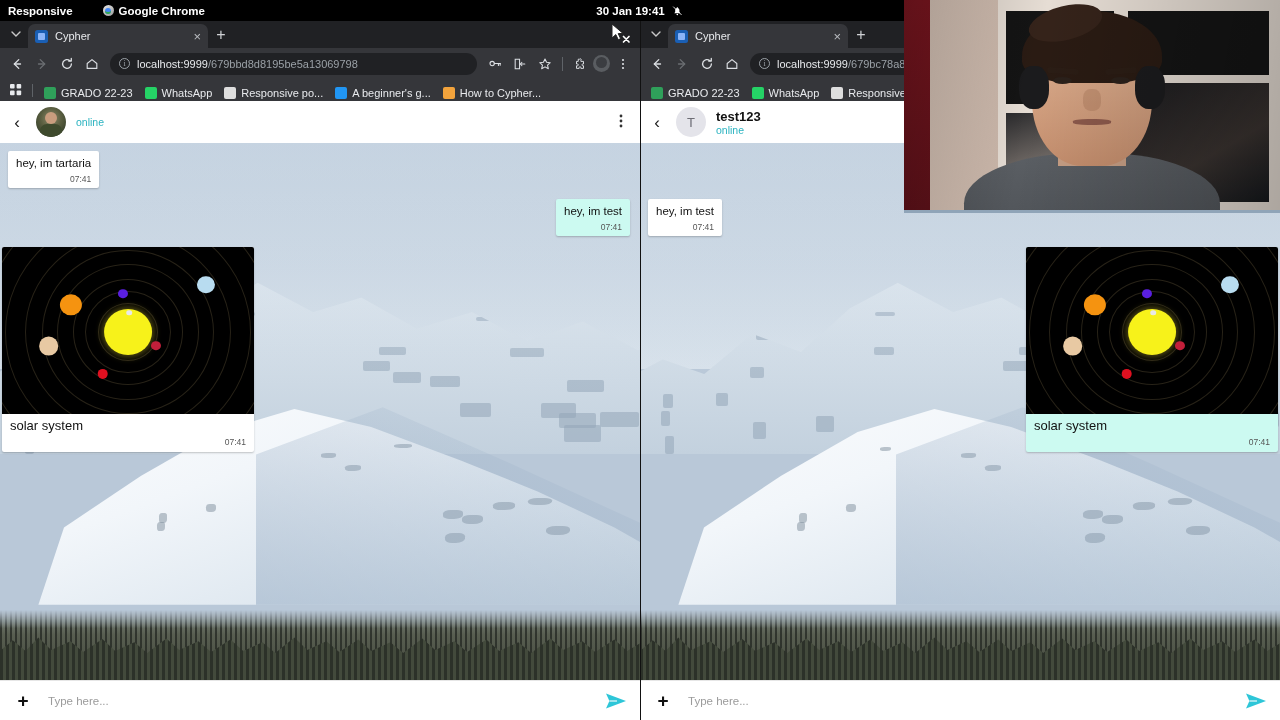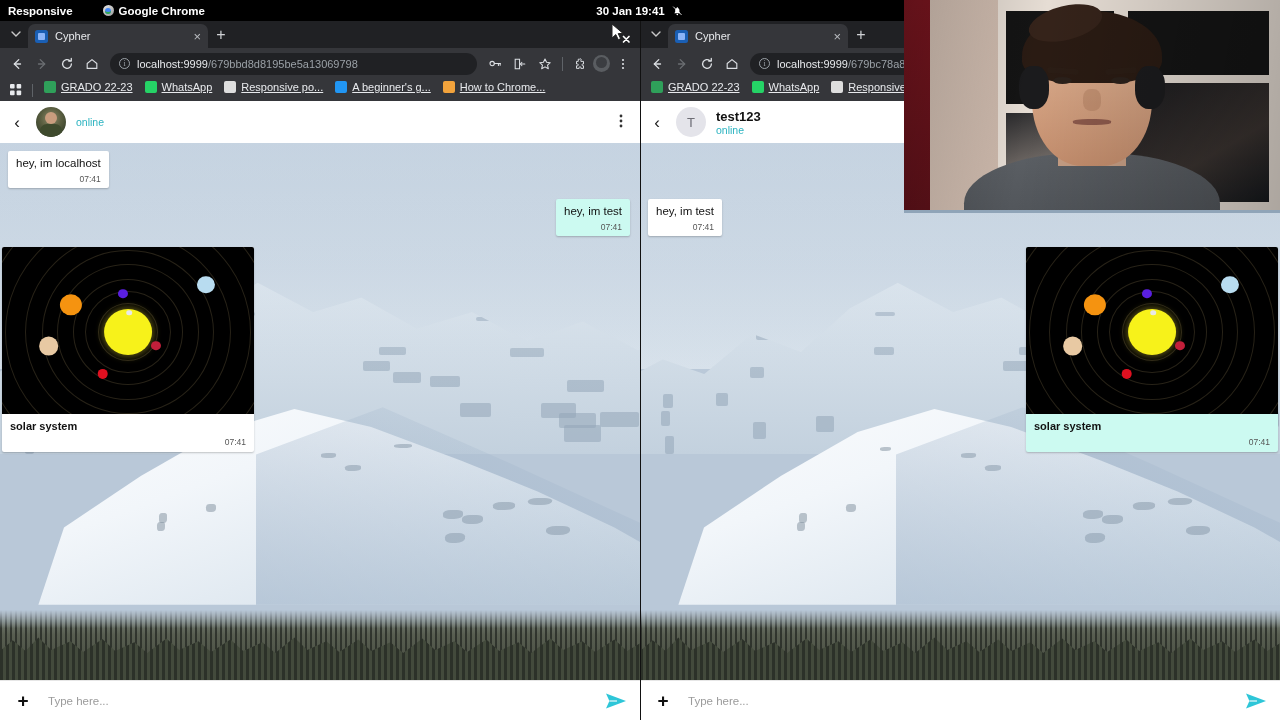--- a/index.html
+++ b/index.html
@@ -86,22 +86,22 @@
   .omni-url b { color:#e8eaed; font-weight: normal; }
   .tb-right { display:flex; align-items:center; gap:1px; flex:0 0 auto;}
   .tb-sep { width:1px;height:14px;background:#5f6368;margin:0 4px; }
   .tb-avatar { width:17px;height:17px;border-radius:50%;background:#5a5d61; overflow:hidden; position:relative;flex:0 0 auto;}
   .tb-avatar::after{content:"";position:absolute;left:3px;top:2px;width:11px;height:11px;border-radius:50%;background:#3b3d41;}
 
   .bookmarks { height: 22px; display:flex; align-items:center; gap:0px; padding: 0 5px; background:#35363a; }
   .bm-apps { width:22px;height:18px;display:flex;align-items:center;justify-content:center;flex:0 0 auto;}
   .bm-divider{width:1px;height:13px;background:#5f6368;margin:0 5px;flex:0 0 auto;}
   .bm {
-    display:flex;align-items:flex-start;gap:5px; padding:0 6px; height:18px;
-    color:#e8eaed; font-size:11px; white-space:nowrap; flex:0 0 auto;text-decoration:underline;
+    display:flex;align-items:flex-end;gap:5px; padding:0 6px; height:18px;
+    color:#e8eaed; font-size:11px; white-space:nowrap; flex:0 0 auto;
   }
   .bm-ico { width:12px;height:12px;border-radius:2px;flex:0 0 auto;display:block;}
 
   
   .chatapp { position:absolute; left:0; right:0; top:80px; bottom:0; overflow:hidden; background:#c8d4e2; }
   .chat-header {
     height: 42px; background:#fff; display:flex; align-items:center;
     padding: 0 10px 0 8px; gap: 10px; position:relative; z-index:5;
   }
   .ch-back { font-size: 17px; color:#1b1b1b; width:18px;text-align:center;flex:0 0 auto;line-height:1;}
@@ -164,21 +164,21 @@
   .bubble {
     position:absolute; background:#fff; border-radius:2px;
     box-shadow:0 1px 2px rgba(0,0,0,.22);
     padding:5px 8px 2px; font-size:11.5px; color:#111; line-height:14px;
     min-width:64px;
   }
   .bubble.sent { background:#ccfaf1; }
   .bubble .time { font-size:8.5px; color:#555; text-align:right; margin-top:2px; }
   .bubble.media { padding:0; overflow:hidden; background:#fff; }
   .bubble.media.sent { background:#ccfaf1; }
-  .bubble.media .cap { font-size:11px; padding:5px 8px 0; color:#111;font-weight:bold;}
+  .bubble.media .cap { font-size:13px; padding:5px 8px 0; color:#111;}
   .bubble.media .time { padding:0 8px 3px; }
 
   
   .solar { position:relative; background:#000; overflow:hidden; }
   .solar .orbit { position:absolute; border-radius:50%; border:1px solid rgba(150,130,90,.26); }
   .solar .body { position:absolute; border-radius:50%; transform:translate(-50%,-50%); }
   .solar .sun { box-shadow:0 0 7px 2px rgba(255,235,60,.35); }
 
   
   .composer {
@@ -361,21 +361,21 @@
         <span class="bm">
           <span class="bm-ico" style="background: rgb(222, 222, 222);"></span>
           <span>Responsive po...</span>
         </span>
         <span class="bm">
           <span class="bm-ico" style="background: rgb(33, 150, 243);"></span>
           <span>A beginner's g...</span>
         </span>
         <span class="bm">
           <span class="bm-ico" style="background: rgb(242, 163, 60);"></span>
-          <span>How to Chrome...</span>
+          <span>How to Cypher...</span>
         </span>
       </div>
   </div>
 
   <div class="chatapp">
     <div class="chat-header">
       <span class="ch-back">‹</span>
       <span class="ch-avatar photo"></span>
       <span class="ch-meta">
         <span class="ch-status">online</span>
@@ -438,21 +438,21 @@
             <div class="rock" style="left: 73.5777%; top: 42.5308%; width: 3.58152%; height: 1.91133%;"></div>
           </div>
           <div class="peak-shadow"></div>
         <div class="trees"></div>
           <div class="trees2"></div>
           <div class="haze"></div>
       </div>
 
       <div class="msgs">
         <div class="bubble" style="left:8px;top:8px;">
-          <div>hey, im localhost</div>
+          <div>hey, im tartaria</div>
           <div class="time">07:41</div>
         </div>
 
         <div class="bubble sent" style="right:10px;top:56px;">
           <div>hey, im test</div>
           <div class="time">07:41</div>
         </div>
 
         <div class="bubble media" style="left:2px;top:104px;width:252px;">
           <div class="solar" style="height: 167px; background: rgb(0, 0, 0);">

